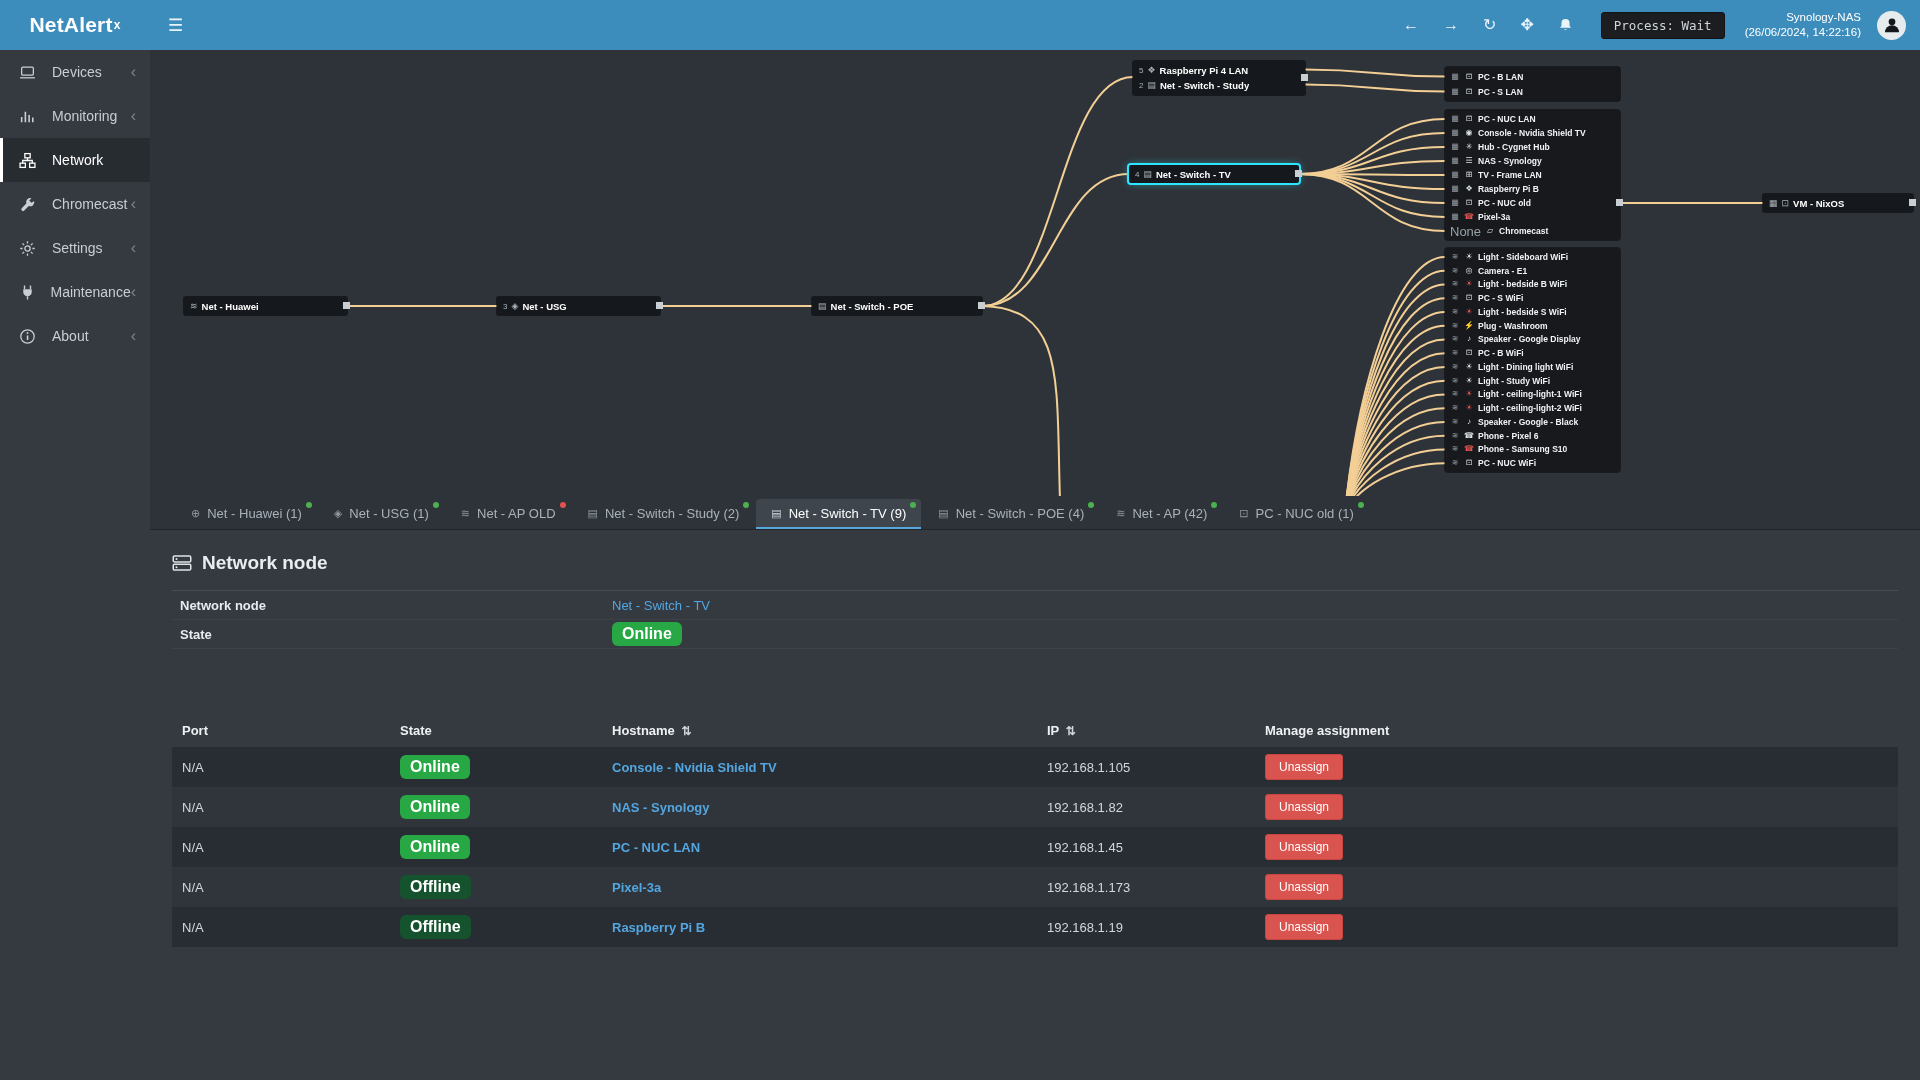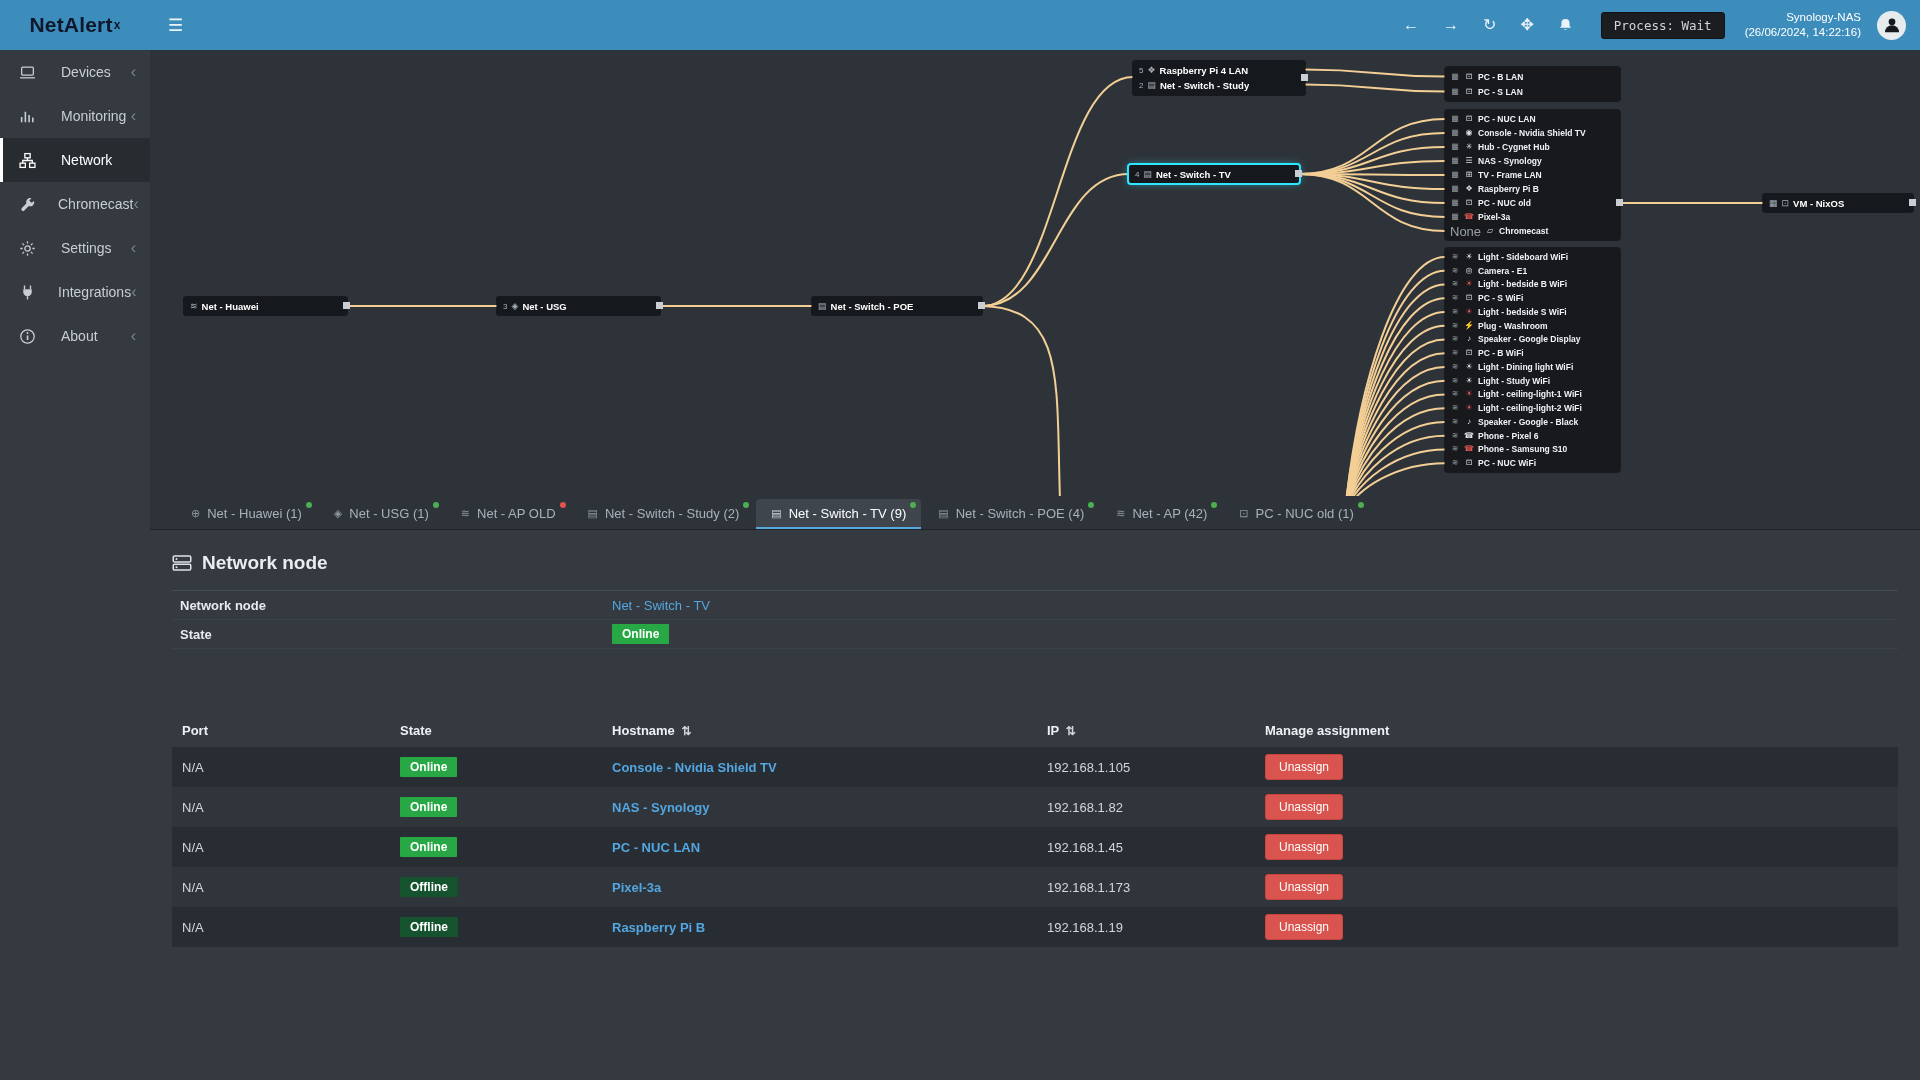--- a/index.html
+++ b/index.html
@@ -3,39 +3,39 @@
 <meta charset="utf-8">
 <style>
   *{margin:0;padding:0;box-sizing:border-box}
   html,body{width:1920px;height:1080px;overflow:hidden;background:#2e3339;
     font-family:"Liberation Sans",sans-serif;-webkit-font-smoothing:antialiased}
 
   
   .topbar{position:absolute;top:0;left:0;width:1920px;height:50px;background:#3c8dbc;
     display:flex;align-items:center;z-index:20}
   .logo{width:150px;height:50px;display:flex;align-items:center;justify-content:center;
-    color:#0f172a;font-size:21px;font-weight:700;letter-spacing:.2px;cursor:pointer}
+    color:#ffffff;font-size:21px;font-weight:700;letter-spacing:.2px;cursor:pointer}
   .logo sup{font-size:12px;margin-left:1px}
   .hamburger{padding:0 18px;color:#eaf3f9;font-size:17px;cursor:pointer}
   .top-spacer{flex:1}
   .nav-icons{display:flex;align-items:center;gap:24px;margin-right:28px}
   .nav-ico{color:#eaf3f9;font-size:16px;line-height:1;cursor:pointer;display:flex;align-items:center}
   .process-badge{font-family:"DejaVu Sans Mono",monospace;font-size:12.5px;color:#cfd5da;
     background:#1b1d20;border:1px solid #101214;border-radius:3px;padding:5px 12px;margin-right:20px;cursor:pointer}
   .server-info{color:#fff;font-size:11.5px;line-height:1.3;text-align:right;margin-right:16px}
   .avatar{width:29px;height:29px;border-radius:50%;background:#e6ebee;margin-right:14px;
     display:flex;align-items:center;justify-content:center;cursor:pointer;overflow:hidden}
 
   
   .sidebar{position:absolute;top:50px;left:0;width:150px;height:1030px;background:#343a40;z-index:10}
   .sb-item{display:flex;align-items:center;height:44px;padding-left:16px;color:#c8ced3;
     font-size:14px;cursor:pointer;border-left:3px solid transparent}
   .sb-item.active{background:#272c31;border-left:3px solid #fff;color:#fff}
   .sb-ico{width:20px;display:flex;align-items:center;color:currentColor}
-  .sb-label{flex:1;margin-left:22px}
+  .sb-label{flex:1;margin-left:13px}
   .sb-chev{margin-right:14px;color:#7d868e;font-size:16px}
 
   
   .main{position:absolute;left:150px;top:50px;width:1770px;height:1030px;background:#343a40;overflow:hidden}
 
   
   .diagram{position:relative;width:1770px;height:446px;background:#2e3339}
   #curves{position:absolute;left:0;top:0;z-index:1}
   .tnode{position:absolute;height:18px;background:#15181c;border-radius:2px;display:flex;
     align-items:center;gap:4px;padding:0 6px;z-index:2;box-shadow:0 0 0 1px rgba(0,0,0,.5);cursor:pointer}
@@ -72,21 +72,21 @@
   .content{padding:22px 22px 0;background:#343a40}
   .sec-title{display:flex;align-items:center;gap:10px;font-size:19px;font-weight:700;color:#e9edf0}
   .sec-ico{display:flex;align-items:center;color:#dfe4e8}
   .info-table{margin-top:16px;border-top:1px solid #454c54}
   .info-row{display:flex;align-items:center;height:29px;border-bottom:1px solid #3b424a;font-size:13px}
   .info-label{width:440px;font-weight:700;color:#e7ebef;padding-left:8px}
   .info-value{color:#d4d9dd}
   .link{color:#53a6e0;text-decoration:none;font-weight:400}
   .ext{display:inline-block;width:15px;height:15px;background:#3c8dbc;color:#fff;border-radius:2px;
     font-size:10px;line-height:15px;text-align:center;margin-left:7px;vertical-align:-2px;cursor:pointer}
-  .badge{display:inline-block;padding:3px 10px;border-radius:1px;font-size:12px;font-weight:700;color:#fff}
+  .badge{display:inline-block;padding:3px 10px;border-radius:6px;font-size:16px;font-weight:700;color:#fff}
   .badge.online{background:#28a745}
   .badge.offline{background:#14532d}
   .panel2{margin-top:64px}
   .cd-table{width:100%;border-collapse:collapse;margin-top:14px;font-size:13px}
   .cd-table th{text-align:left;font-weight:700;color:#eef1f4;padding:10px 10px 9px}
   .cd-table td{padding:7px 10px;color:#d2d7db;vertical-align:middle}
   .cd-table tbody tr.odd{background:#282d33}
   .cd-table tbody tr.even{background:#2f353b}
   .c-port{text-align:left;color:#cfd4d9}
   .sort{color:#cfd5da;font-size:12px;margin-left:3px;cursor:pointer}
@@ -182,21 +182,21 @@
         <span class="sb-label">Settings</span>
         <span class="sb-chev">‹</span>
       </div>
       <div class="sb-item">
         <span class="sb-ico">
           <svg width="17" height="17" viewBox="0 0 16 16">
             <path d="M5.2 1.5v3.2M10.8 1.5v3.2M8 11.5v3" stroke="currentColor" stroke-width="1.3" fill="none"></path>
             <path d="M4 5h8v2.6a4 4 0 0 1-8 0z" fill="currentColor"></path>
           </svg>
         </span>
-        <span class="sb-label">Integrations</span>
+        <span class="sb-label">Maintenance</span>
         <span class="sb-chev">‹</span>
       </div>
       <div class="sb-item">
         <span class="sb-ico">
           <svg width="17" height="17" viewBox="0 0 16 16">
             <circle cx="8" cy="8" r="6.3" fill="none" stroke="currentColor" stroke-width="1.2"></circle>
             <rect x="7.3" y="7" width="1.5" height="4.3" fill="currentColor"></rect>
             <circle cx="8" cy="4.8" r="0.95" fill="currentColor"></circle>
           </svg>
         </span>

